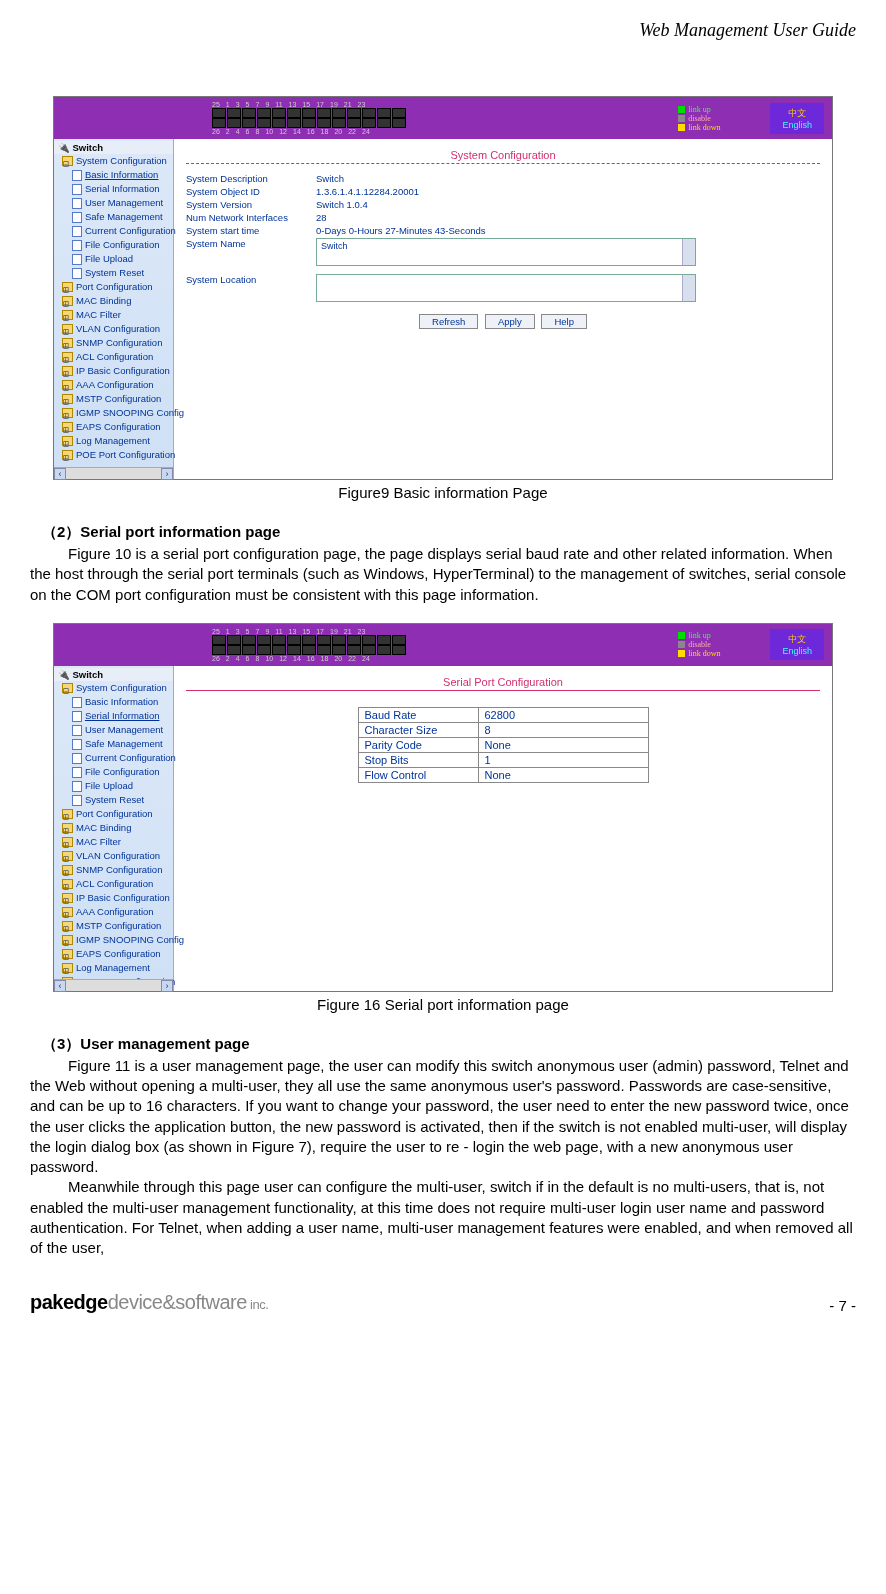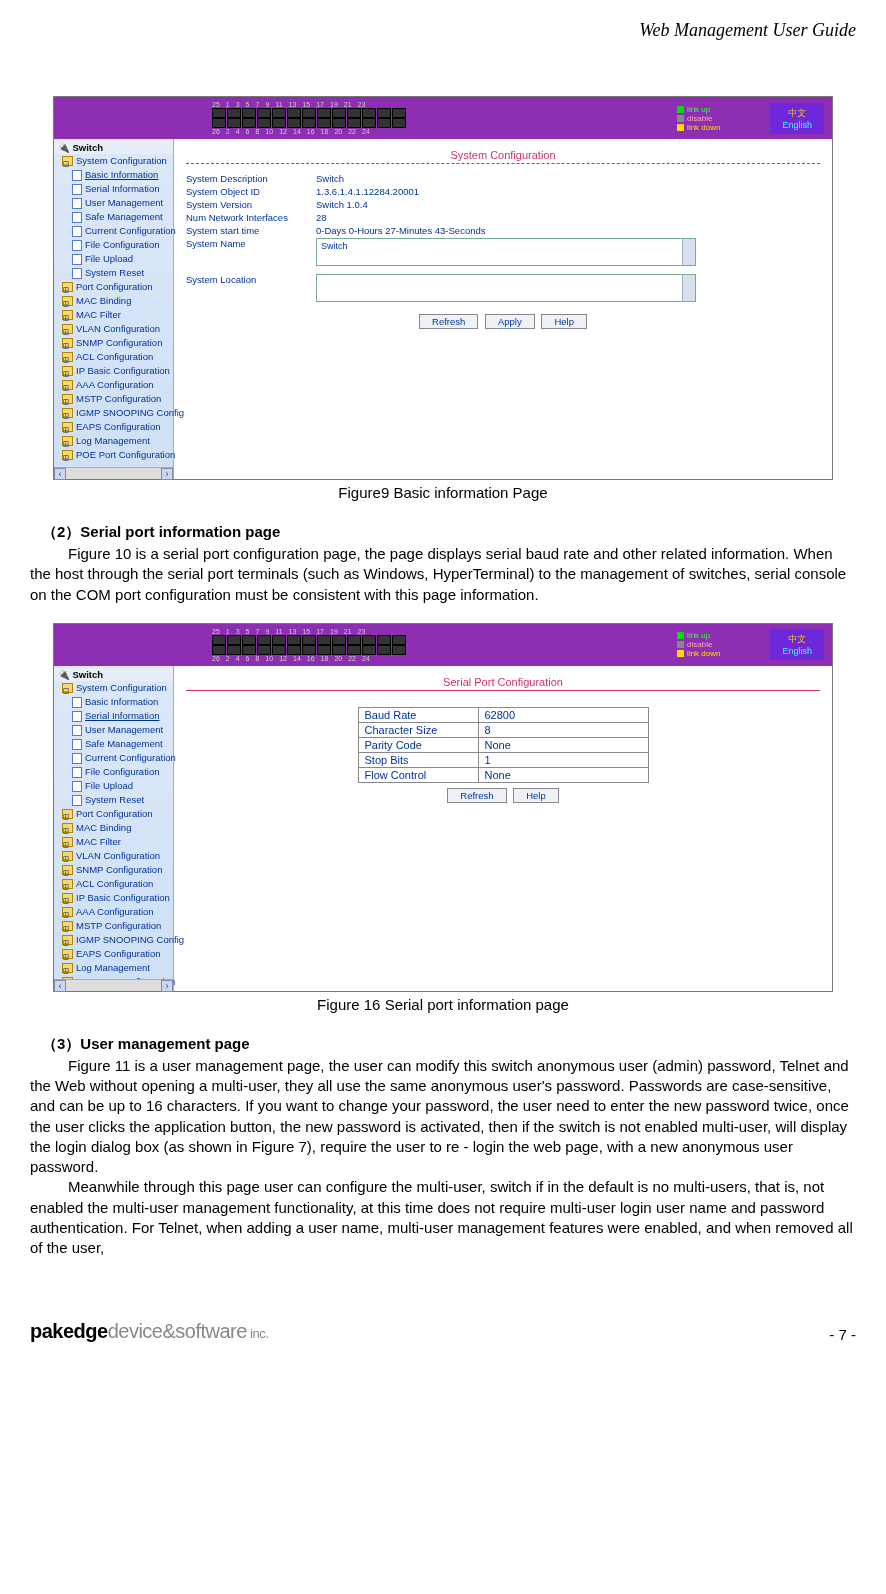--- a/index.html
+++ b/index.html
@@ -36,21 +36,21 @@
   .port-row { display:flex; gap:1px;}
   .port-icon {
     width: 14px; height: 10px;
     background:#333; border:1px solid #000;
     display:inline-block;
   }
   .legend {
     margin-left: auto;
     font-size: 8px;
   }
-  .legend-row { display:flex; align-items:center; gap:3px; }
+  .legend-row { display:flex; align-items:center; gap:3px;font-family:Liberation Serif, serif; }
   .sq { width:7px; height:7px; display:inline-block;}
   .sq-green{background:#0d0;}
   .sq-gray{background:#888;}
   .sq-yellow{background:#fd0;}
   .lang {
     margin-left: 50px;
     background: #6d28d9;
     padding: 4px 12px;
     font-size: 9px;
     text-align:center;
@@ -181,21 +181,21 @@
     font-size:15px;
     line-height:1.35;
     margin-bottom:18px;
     text-align:left;
   }
   .body-text .indent{display:inline-block;width:38px;}
   .footer{
     display:flex;
     justify-content:space-between;
     align-items:flex-end;
-    margin-top:62px;
+    margin-top:33px;
     text-align:right;
   }
   .logo{
     font-size:20px;
     letter-spacing:-0.5px;
   }
   .logo .b{font-weight:900;}
   .logo .g{color:#888;}
   .pnum{font-size:15px;}
   .underline{text-decoration:underline;}
@@ -499,24 +499,20 @@
         <tr>
               <td>Stop Bits</td>
               <td>1</td>
             </tr>
         <tr>
               <td>Flow Control</td>
               <td>None</td>
             </tr>
       </tbody>
         </table>
-      <div class="btn-row">
-        <span class="btn">Refresh</span>
-        <span class="btn">Help</span>
-      </div>
     </div>
   </div>
 </div>
 <div class="fig-caption">Figure 16 Serial port information page</div>
 
 <div class="section-head">（3）User management page</div>
 <div class="body-text" style="margin-bottom:0;">
   <span class="indent"></span><span>Figure 11 is a user management page, the user can modify this switch anonymous user (admin) password, Telnet and the Web without opening a multi-user, they all use the same anonymous user's password. Passwords are case-sensitive, and can be up to 16 characters. If you want to change your password, the user need to enter the new password twice, once the user clicks the application button, the new password is activated, then if the switch is not enabled multi-user, will display the login dialog box (as shown in Figure 7), require the user to re - login the web page, with a new anonymous user password.</span><br>
   <span class="indent"></span><span>Meanwhile through this page user can configure the multi-user, switch if in the default is no multi-users, that is, not enabled the multi-user management functionality, at this time does not require multi-user login user name and password authentication. For Telnet, when adding a user name, multi-user management features were enabled, and when removed all of the user,</span>
 </div>

